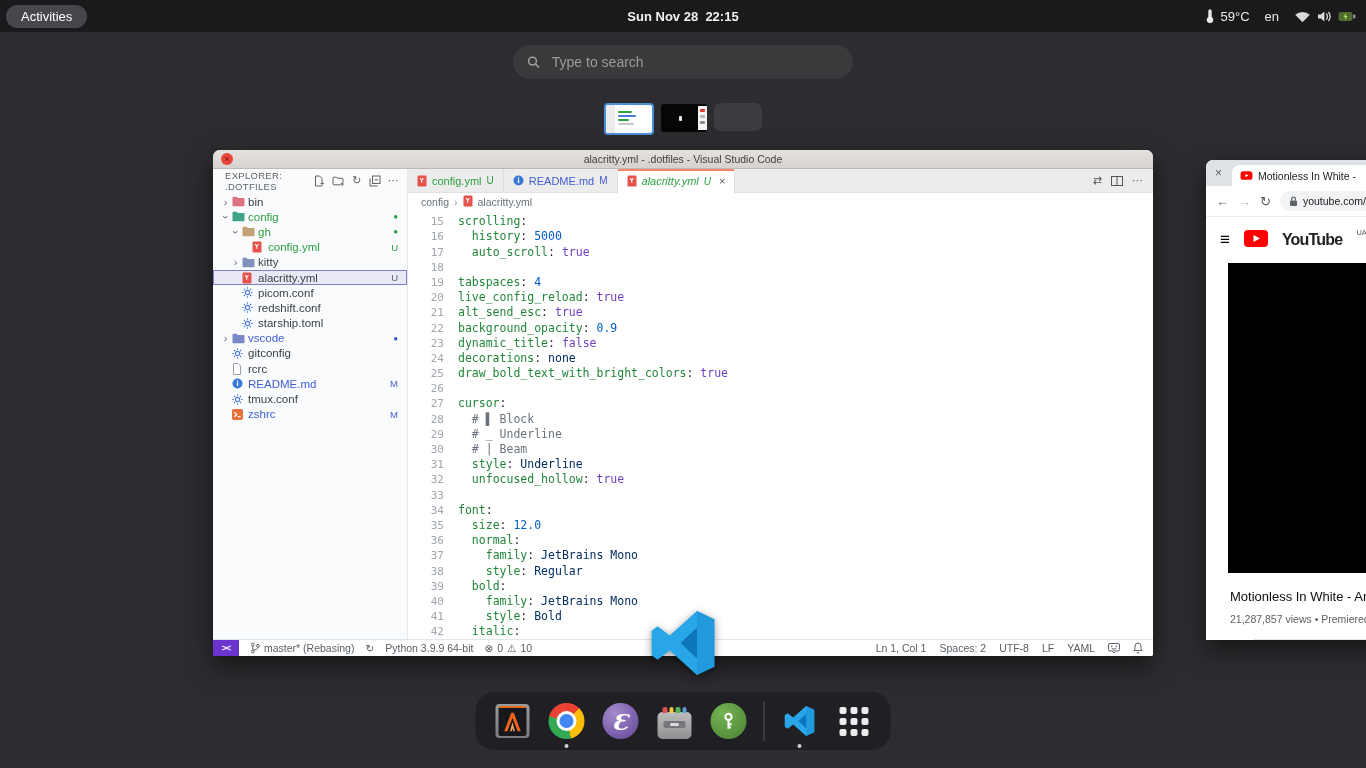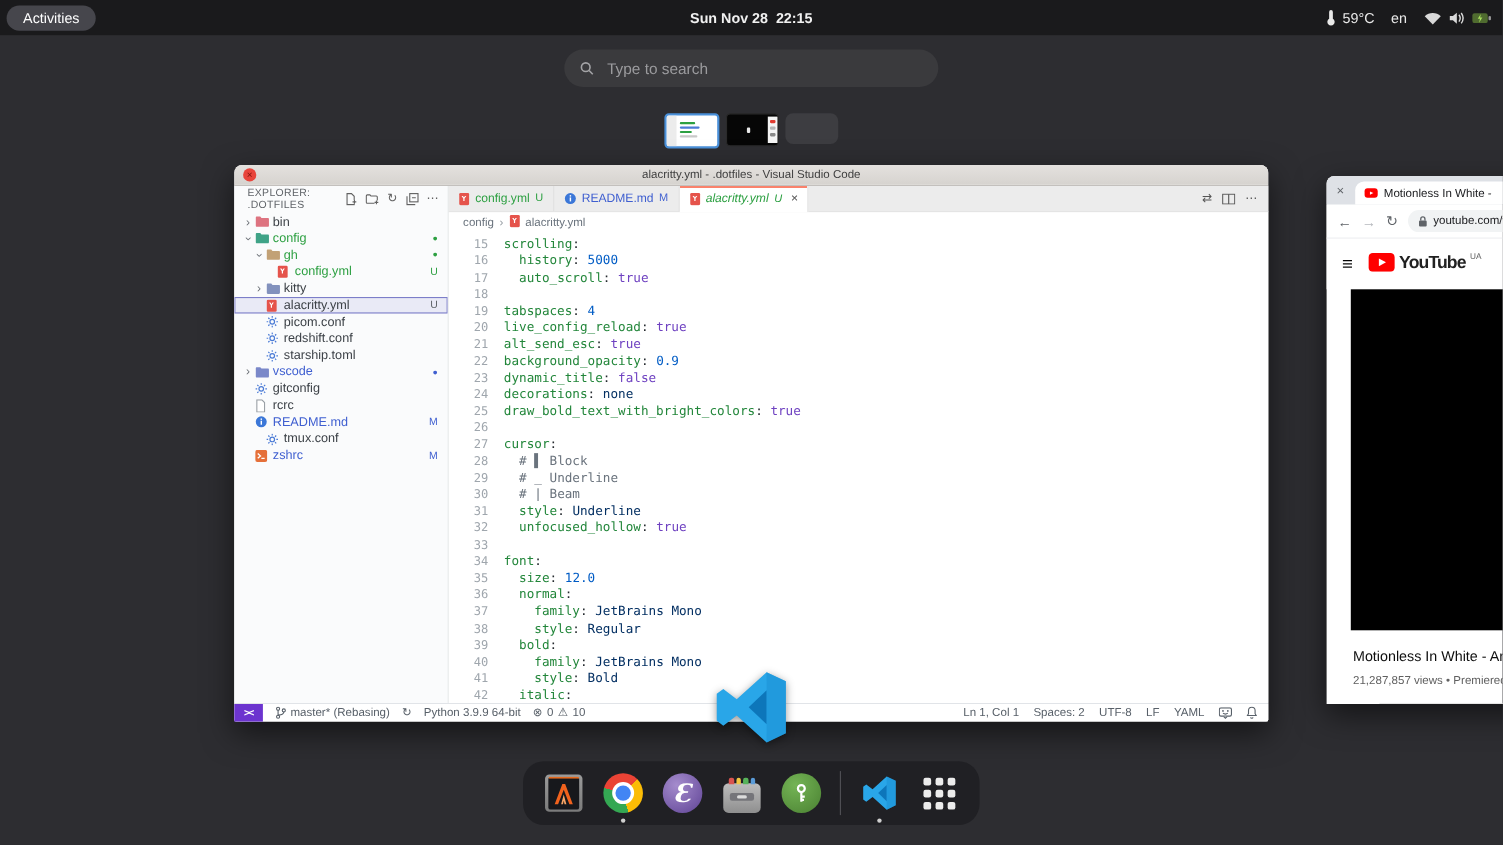--- a/index.html
+++ b/index.html
@@ -75,21 +75,21 @@
   #c-tabstrip{height:26px;background:#dee1e6;display:flex;align-items:flex-end;border-radius:7px 0 0 0;flex:none;position:relative}
   #c-close{position:absolute;left:9px;top:6px;color:#5f6368;font-size:12px}
   .c-tab{margin-left:26px;height:21px;background:#fff;border-radius:8px 8px 0 0;display:flex;align-items:center;gap:5px;padding:0 8px;font-size:10.5px;color:#202124;flex:1;min-width:0}
   .c-tab .ttl{white-space:nowrap;overflow:hidden;flex:1}
   #c-toolbar{height:30px;background:#fff;border-bottom:1px solid #e8eaed;display:flex;align-items:center;gap:9px;padding:0 10px;flex:none;color:#5f6368}
   .navg{font-size:13px}
   #omnibox{flex:1;height:20px;background:#f1f3f4;border-radius:10px;display:flex;align-items:center;gap:5px;padding:0 9px;font-size:10.5px;color:#202124;min-width:0}
   #omnibox .u{white-space:nowrap;overflow:hidden}
   #ytheader{height:46px;background:#fff;display:flex;align-items:center;gap:14px;padding:0 0 0 14px;flex:none}
   #ythamb{font-size:17px;color:#030303}
-  #ytlogo{display:flex;align-items:flex-start;gap:4px}
+  #ytlogo{display:flex;align-items:flex-start;gap:14px}
   #ytlogo .wordmark{font-size:16px;font-weight:bold;color:#212121;letter-spacing:-.8px;line-height:20px}
   #ytlogo .cc{font-size:7.5px;color:#606060;margin-top:-2px}
   #video{margin-left:22px;height:310px;background:#000;flex:none}
   #vmeta{padding:16px 0 0 24px}
   #vtitle{font-size:13px;color:#0d0d0d;white-space:nowrap}
   #vviews{font-size:10.5px;color:#606060;margin-top:9px;white-space:nowrap}
   #vdivider{margin:14px 0 0 24px;border-top:1px solid #e5e5e5}
   
   #badge{position:absolute;left:649px;top:609px;width:68px;height:68px;filter:drop-shadow(0 2px 4px rgba(0,0,0,.4))}
   
@@ -332,21 +332,21 @@
             <span class="ticon">
               <svg width="11" height="11" viewBox="0 0 11 11">
                 <circle cx="5.5" cy="5.5" r="5" fill="#3b77d8"></circle>
                 <rect x="4.9" y="4.5" width="1.3" height="3.6" fill="#fff"></rect>
                 <rect x="4.9" y="2.4" width="1.3" height="1.3" fill="#fff"></rect>
               </svg>
             </span>
             <span class="tlabel git-m">README.md</span>
             <span class="badge git-m ">M</span>
           </div>
-          <div class="trow" style="padding-left: 16px;">
+          <div class="trow" style="padding-left: 6px;">
             <span class="chev"></span>
             <span class="ticon">
               <svg width="11" height="11" viewBox="0 0 11 11">
                 <g stroke="#4b7bd6" stroke-width="1.1" fill="none">
                   <circle cx="5.5" cy="5.5" r="2.1"></circle>
                   <path d="M5.5.3v1.5M5.5 9.2v1.5M.3 5.5h1.5M9.2 5.5h1.5M1.9 1.9l1.1 1.1M8 8l1.1 1.1M9.1 1.9 8 3M3 8 1.9 9.1"></path>
                 </g>
               </svg>
             </span>
             <span class="tlabel ">tmux.conf</span>

